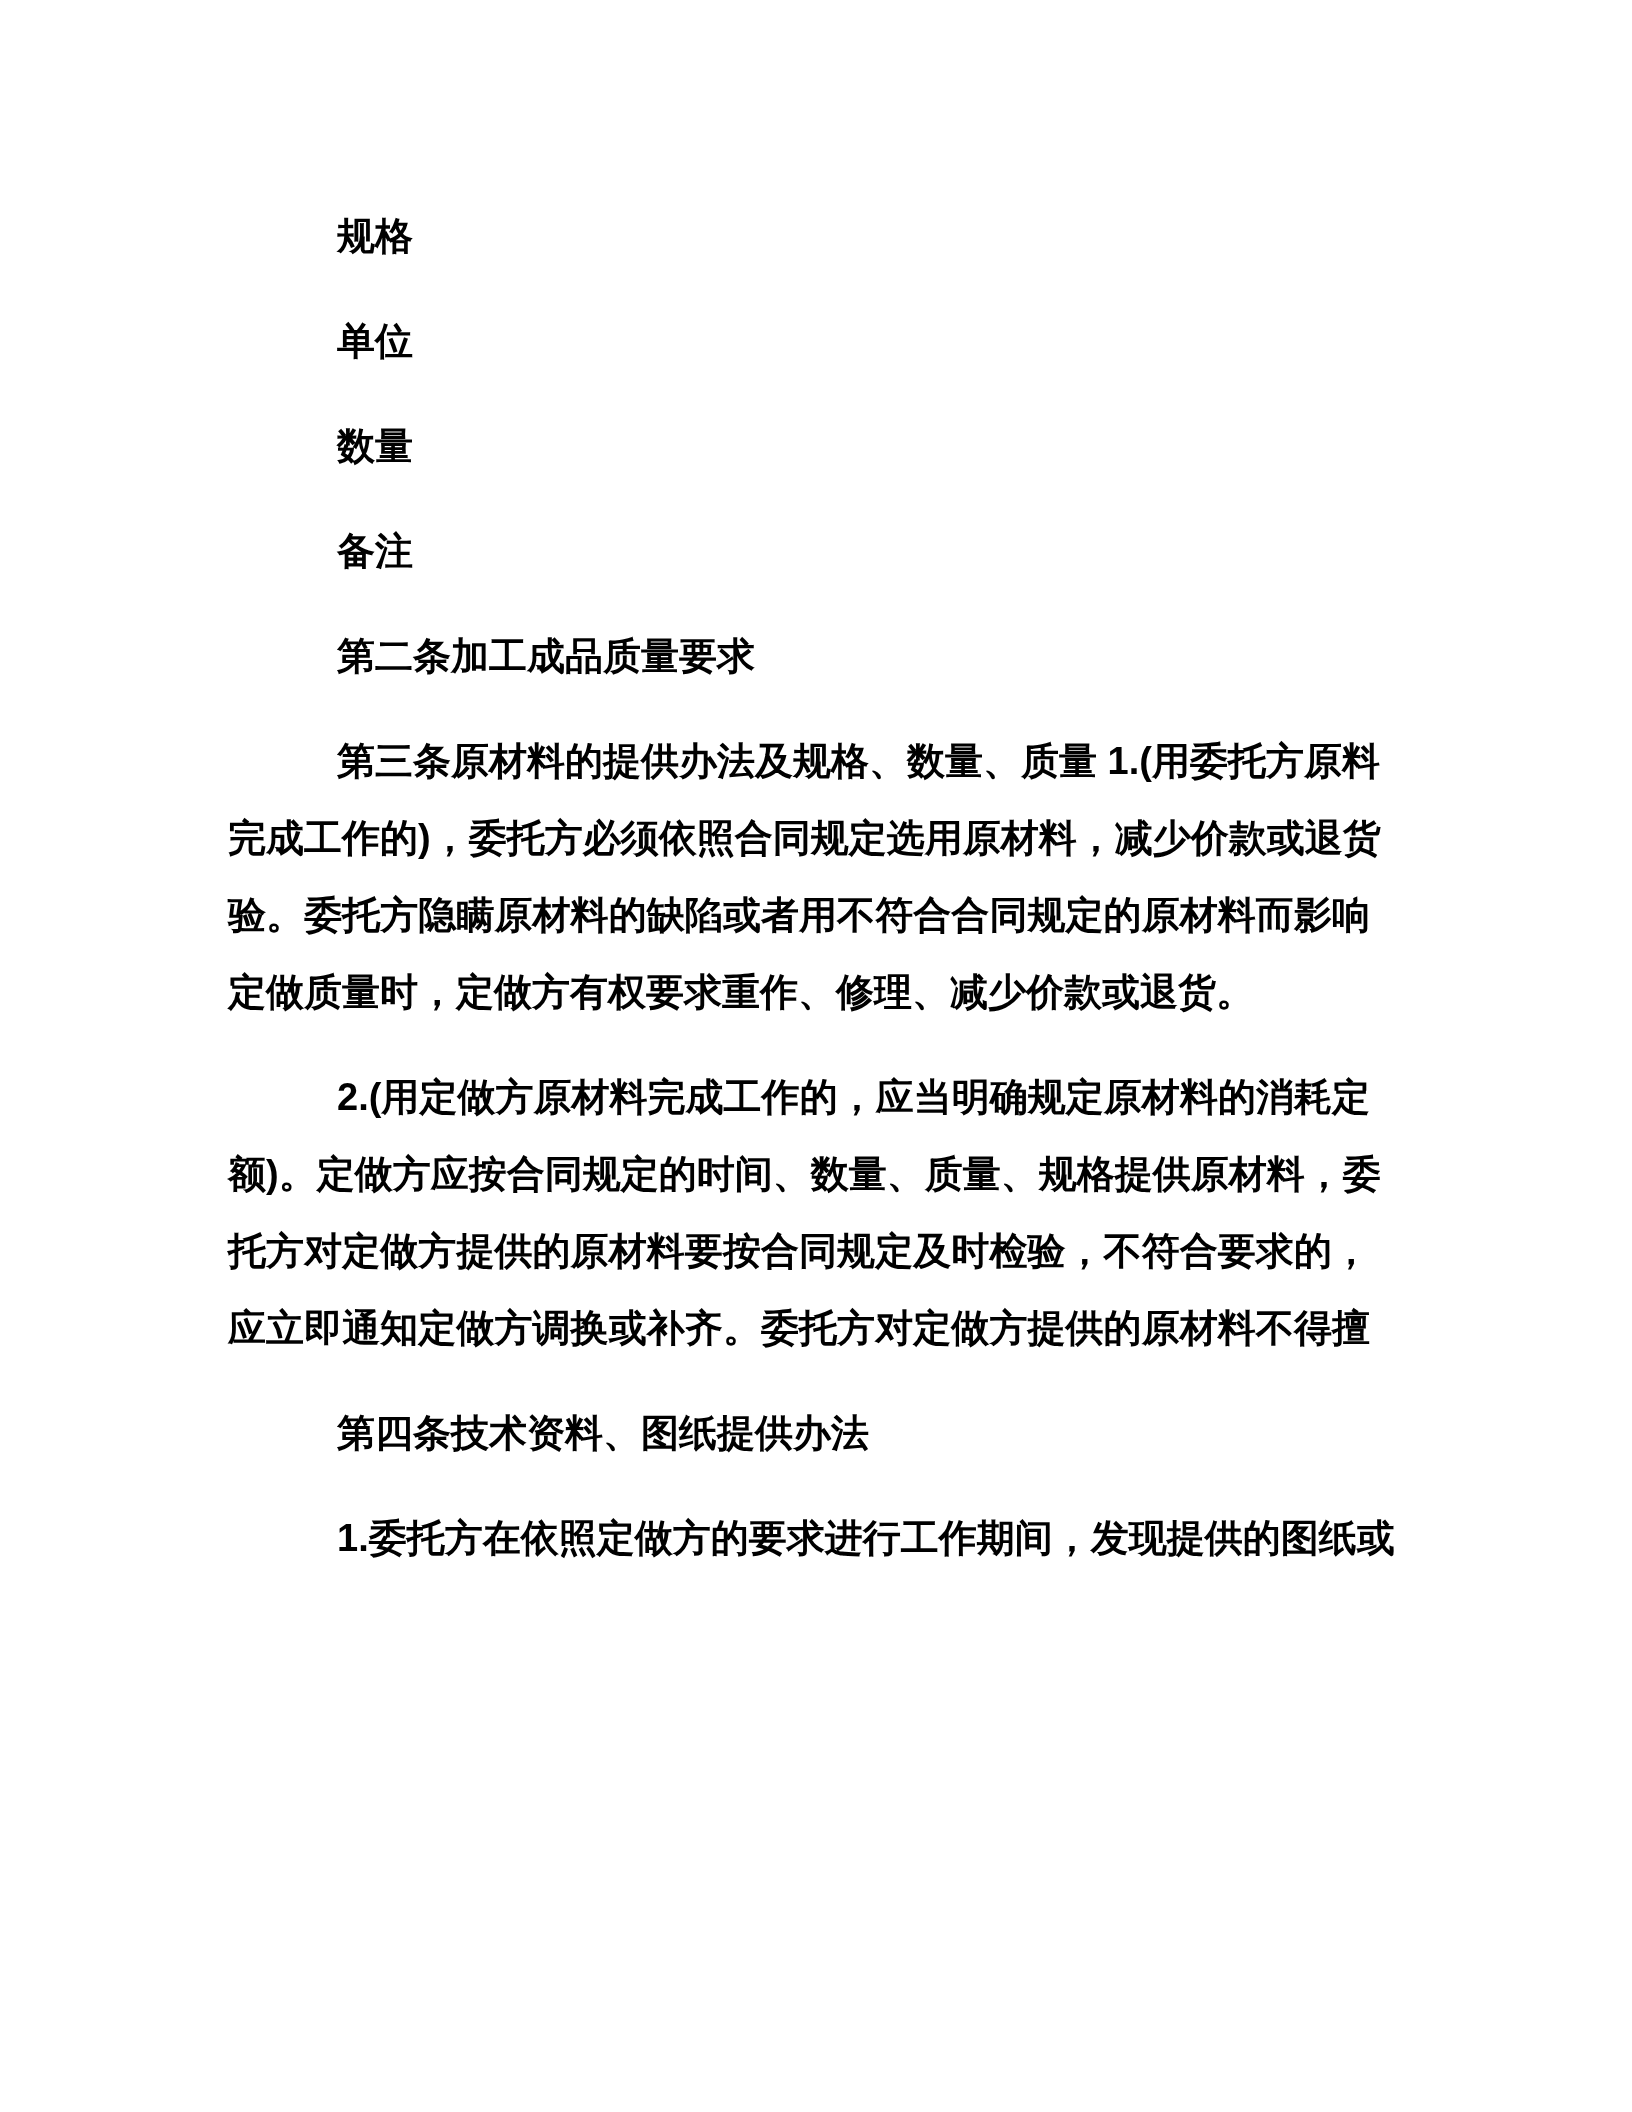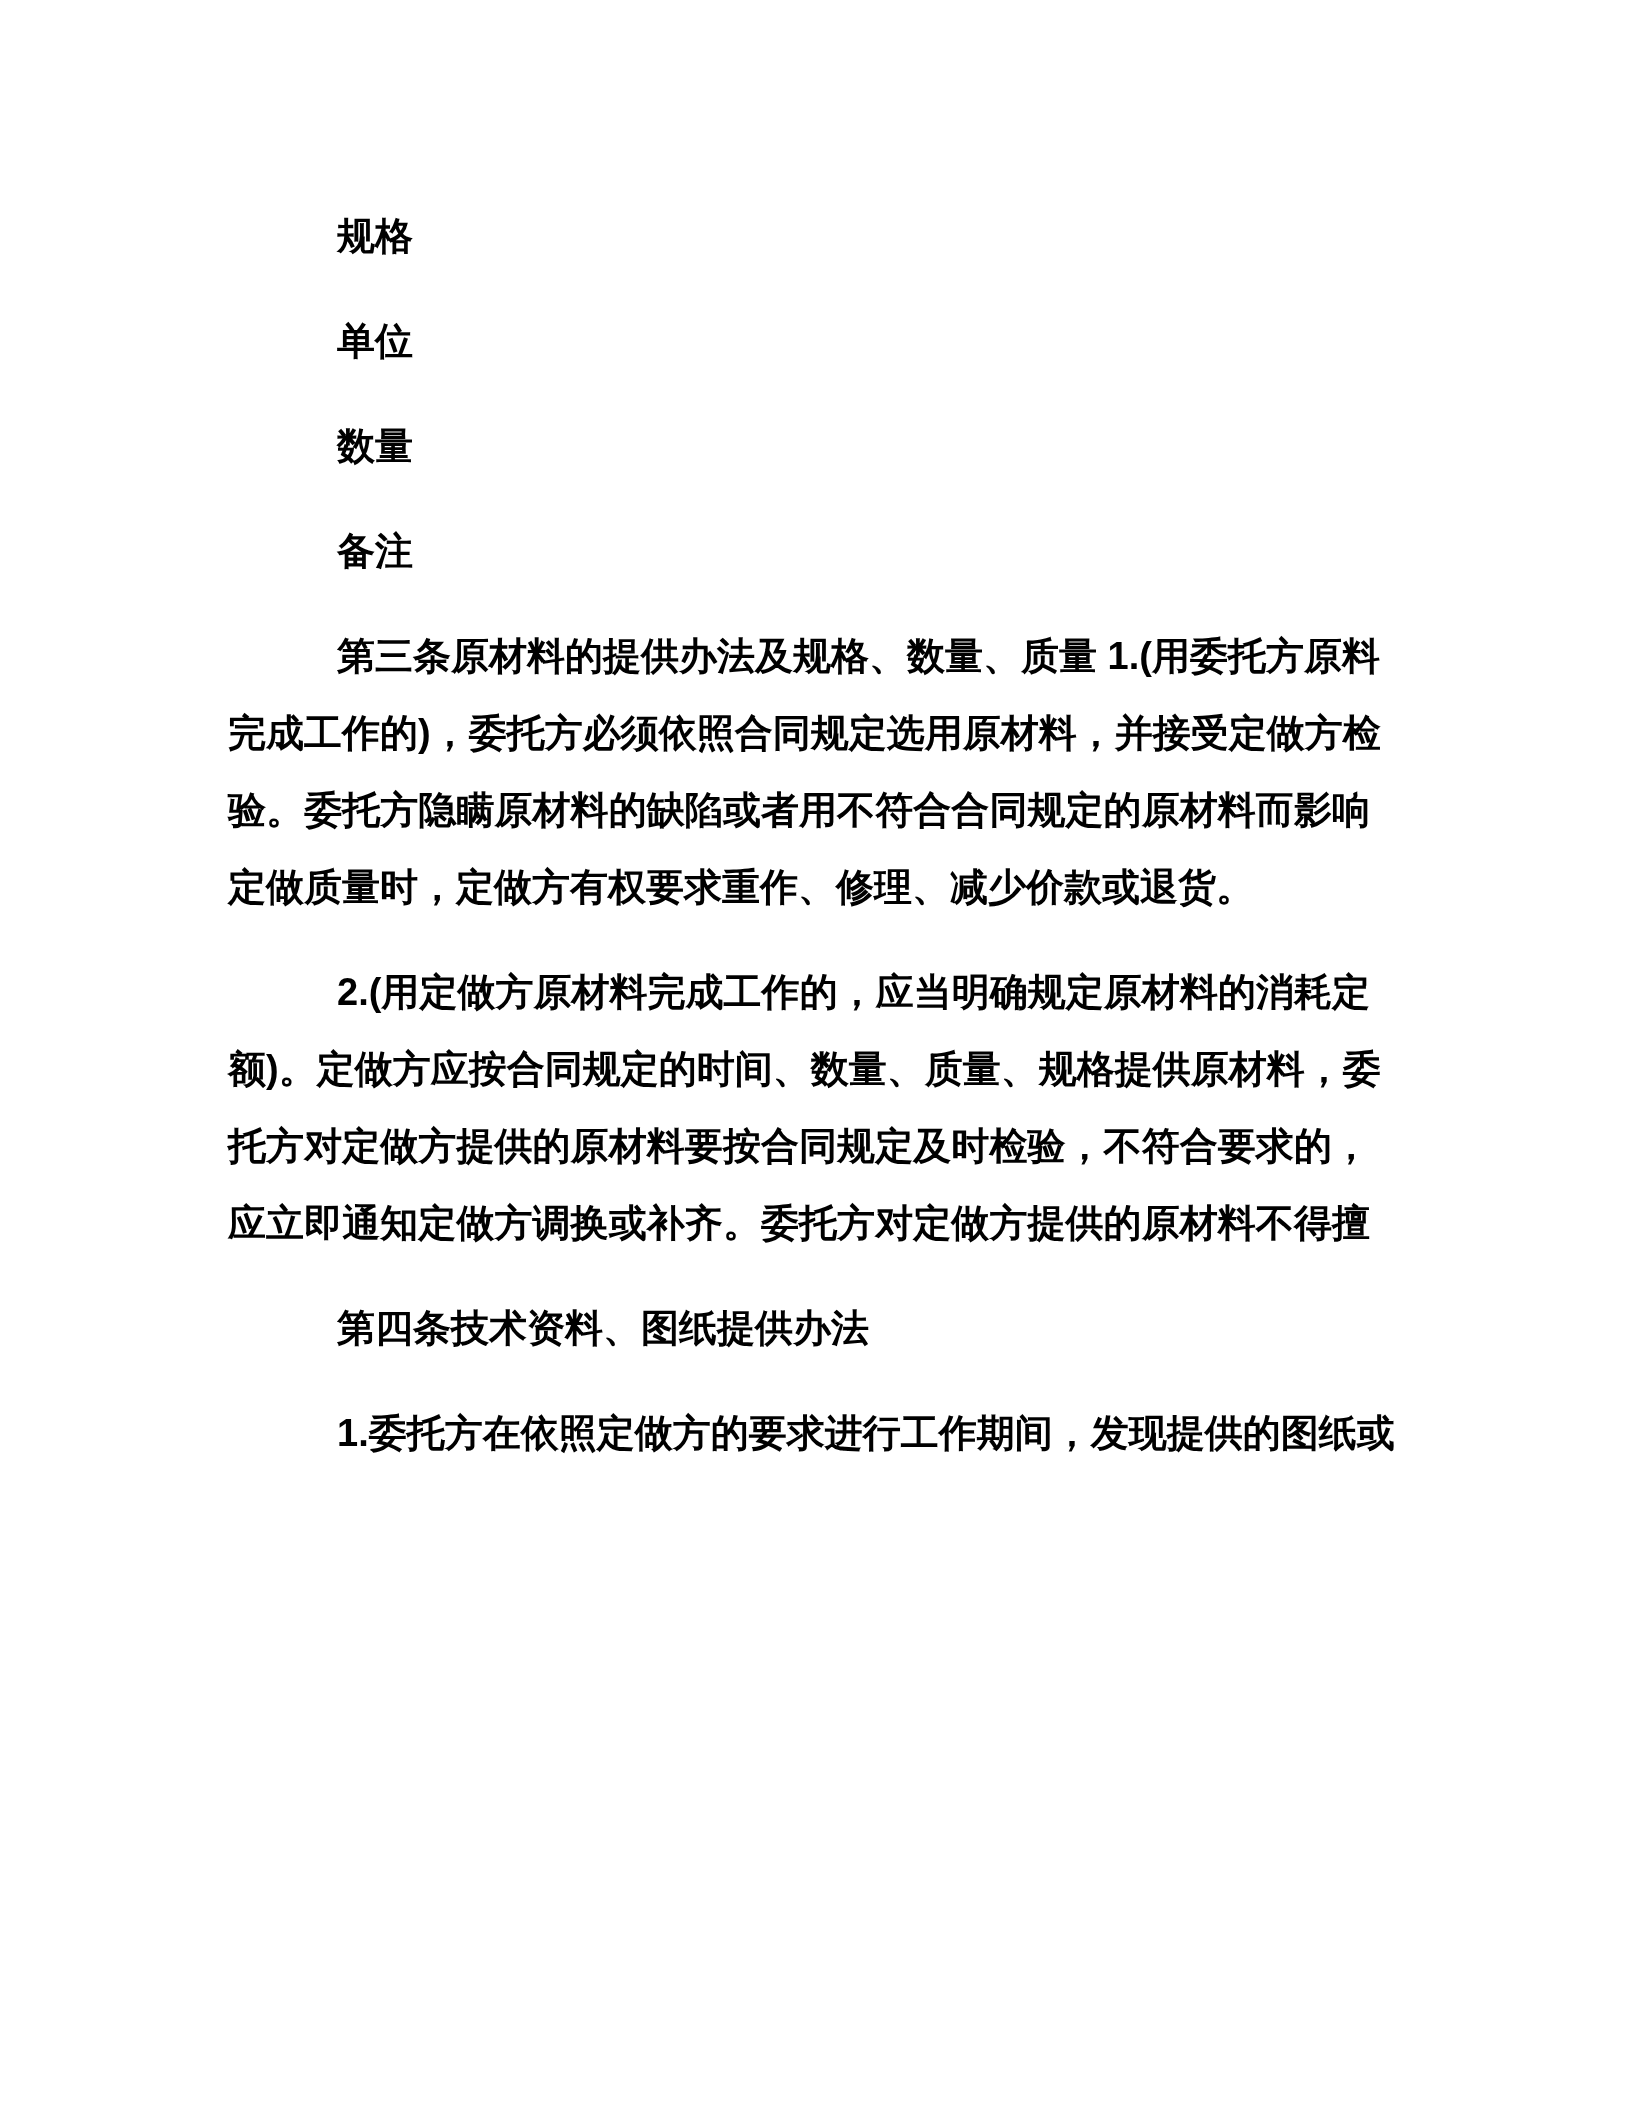--- a/index.html
+++ b/index.html
@@ -51,24 +51,27 @@
   <div class="para">
     <div class="line indent">单位</div>
   </div>
   <div class="para">
     <div class="line indent">数量</div>
   </div>
   <div class="para">
     <div class="line indent">备注</div>
   </div>
 
+  <div class="para">
+    <div class="line indent">第二条加工成品质量要求</div>
+  </div>
 
   <div class="para">
     <div class="line indent full">第三条原材料的提供办法及规格、数量、质量 1.(用委托方原料</div>
-    <div class="line full">完成工作的)，委托方必须依照合同规定选用原材料，并接受定做方检</div>
+    <div class="line full">完成工作的)，委托方必须依照合同规定选用原材料，减少价款或退货</div>
     <div class="line full">验。委托方隐瞒原材料的缺陷或者用不符合合同规定的原材料而影响</div>
     <div class="line">定做质量时，定做方有权要求重作、修理、减少价款或退货。</div>
   </div>
 
   <div class="para">
     <div class="line indent full">2.(用定做方原材料完成工作的，应当明确规定原材料的消耗定</div>
     <div class="line full">额)。定做方应按合同规定的时间、数量、质量、规格提供原材料，委</div>
     <div class="line full">托方对定做方提供的原材料要按合同规定及时检验，不符合要求的，</div>
     <div class="line full">应立即通知定做方调换或补齐。委托方对定做方提供的原材料不得擅</div>
   </div>

